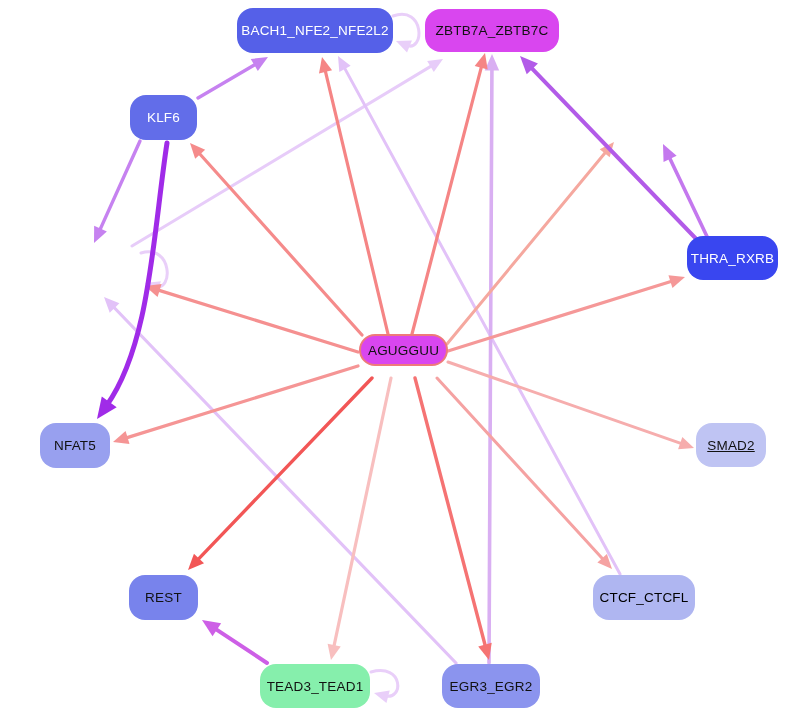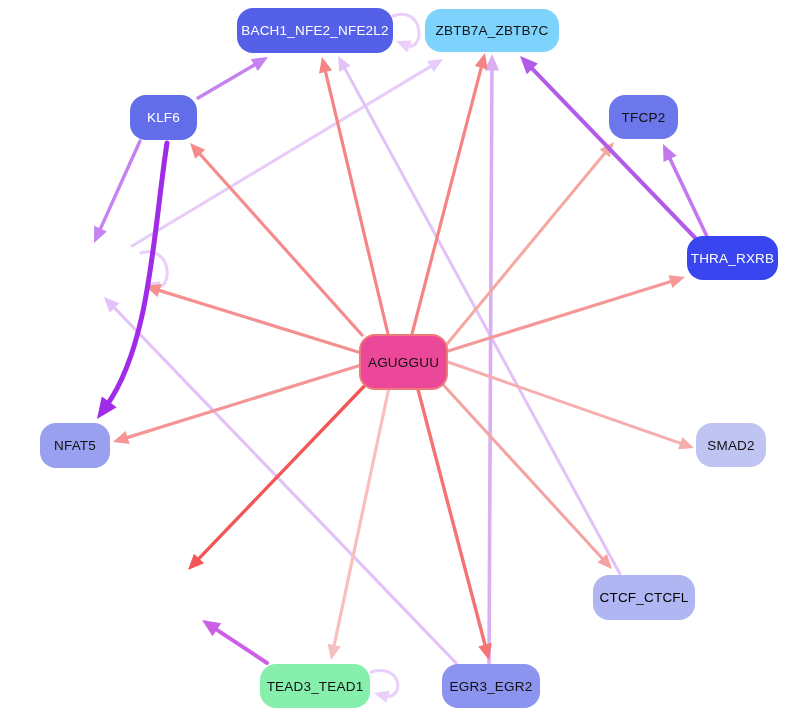--- a/index.html
+++ b/index.html
@@ -119,24 +119,24 @@
         <path d="M712,247 L668.3226601575677,155.18844890264245" fill="none" stroke="#C478EE" stroke-width="3.6" stroke-linecap="round"></path>
         <polygon points="663,144 676.6528236348832,155.79908499820107 663.5409367852975,162.0367787421788" fill="#C478EE"></polygon>
       </g>
       <g>
         <path d="M267,663 L213.13415411987356,627.3656711869933" fill="none" stroke="#CD5FE6" stroke-width="4" stroke-linecap="round"></path>
         <polygon points="202,620 221.1490770481121,623.3155464414582 212.542000604884,636.3262433905239" fill="#CD5FE6"></polygon>
       </g>
     </svg>
   <div id="node-layer">
       <div class="node" style="left: 237px; top: 8px; width: 156px; height: 45px; background: rgb(85, 96, 232); color: rgb(255, 255, 255);">BACH1_NFE2_NFE2L2</div>
-      <div class="node" style="left: 425px; top: 9px; width: 134px; height: 43px; background: #7dd3fc; color: rgb(17, 17, 17);">ZBTB7A_ZBTB7C</div>
+      <div class="node" style="left: 425px; top: 9px; width: 134px; height: 43px; background: #d946ef; color: rgb(17, 17, 17);">ZBTB7A_ZBTB7C</div>
       <div class="node" style="left: 130px; top: 95px; width: 67px; height: 45px; background: rgb(98, 109, 233); color: rgb(255, 255, 255);">KLF6</div>
-      <div class="node" style="left: 609px; top: 95px; width: 69px; height: 44px; background: rgb(107, 119, 235); color: rgb(17, 17, 17);">TFCP2</div>
       <div class="node" style="left: 687px; top: 236px; width: 91px; height: 44px; background: rgb(57, 70, 240); color: rgb(255, 255, 255);">THRA_RXRB</div>
-      <div class="node" style="left: 359px; top: 334px; width: 89px; height: 56px; background: #ec4899; color: rgb(17, 17, 17); border: 2px solid rgb(238, 122, 122);">AGUGGUU</div>
+      <div class="node" style="left: 359px; top: 334px; width: 89px; height: 32px; background: #d946ef; color: rgb(17, 17, 17); border: 2px solid rgb(238, 122, 122);">AGUGGUU</div>
       <div class="node" style="left: 40px; top: 423px; width: 70px; height: 45px; background: rgb(152, 160, 239); color: rgb(17, 17, 17);">NFAT5</div>
-      <div class="node" style="left: 696px; top: 423px; width: 70px; height: 44px; background: rgb(191, 196, 243); color: rgb(17, 17, 17);">SMAD2</div>
+      <div class="node" style="left: 696px; top: 423px; width: 70px; height: 44px; background: rgb(191, 196, 243); color: rgb(17, 17, 17); text-decoration: underline;">SMAD2</div>
+      <div class="node" style="left: 129px; top: 575px; width: 69px; height: 45px; background: rgb(120, 131, 236); color: rgb(17, 17, 17);">REST</div>
       <div class="node" style="left: 593px; top: 575px; width: 102px; height: 45px; background: rgb(175, 182, 241); color: #000000;">CTCF_CTCFL</div>
       <div class="node" style="left: 260px; top: 664px; width: 110px; height: 44px; background: #86efac; color: rgb(17, 17, 17);">TEAD3_TEAD1</div>
       <div class="node" style="left: 442px; top: 664px; width: 98px; height: 44px; background: rgb(139, 148, 238); color: rgb(17, 17, 17);">EGR3_EGR2</div>
     </div>
 </div>
 
 </body></html>

